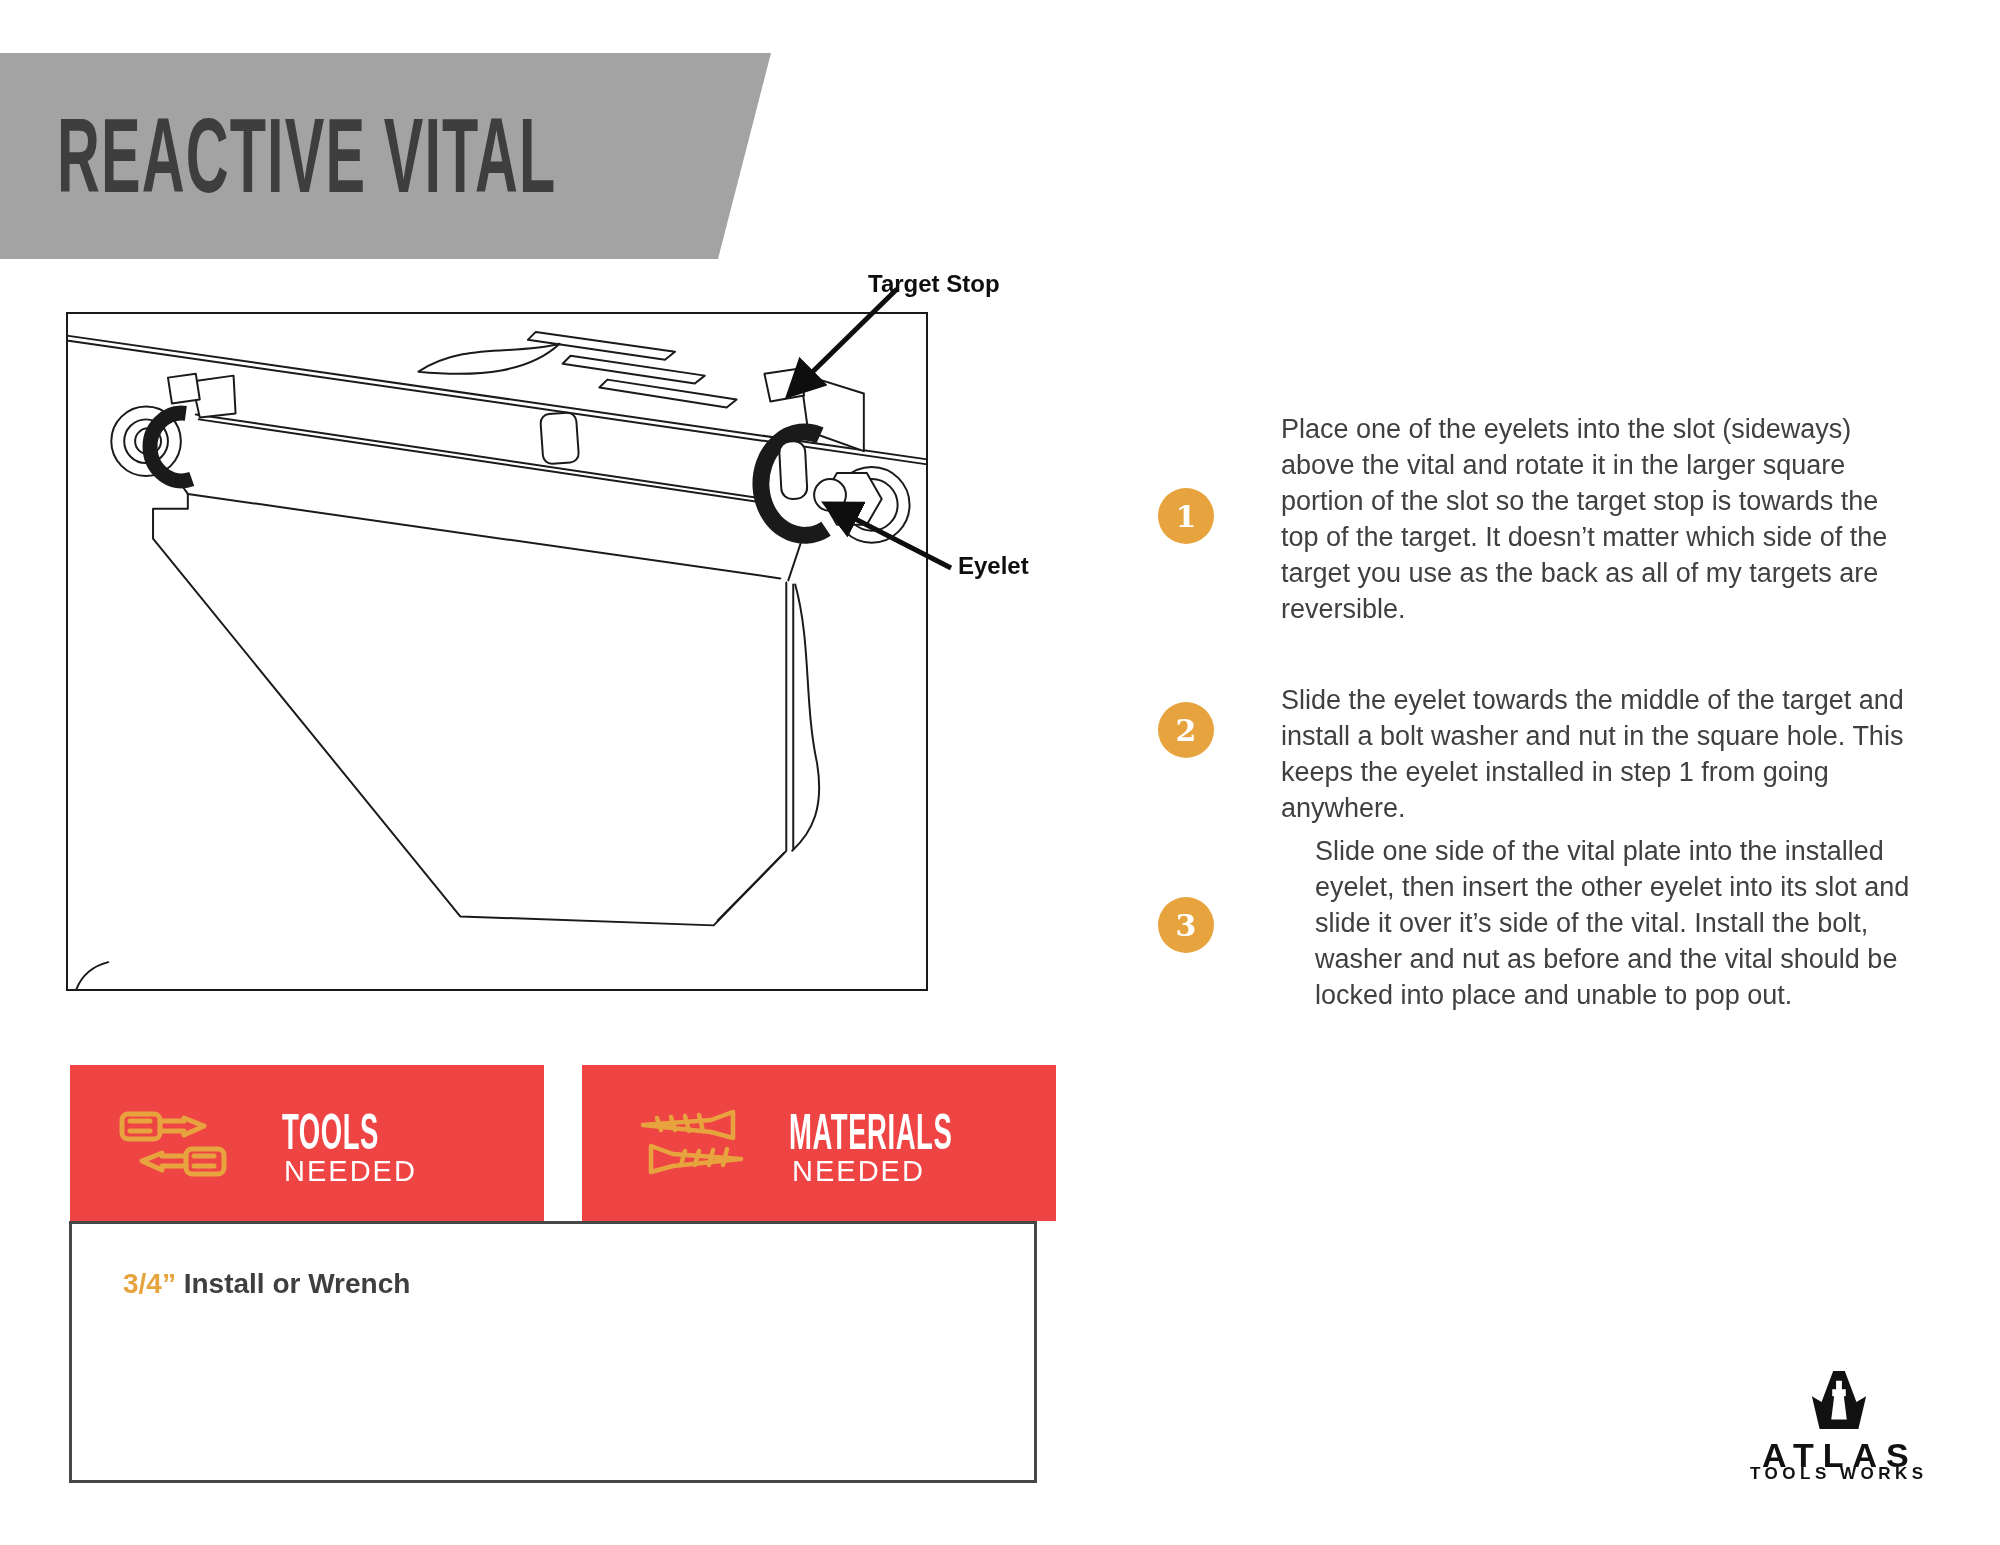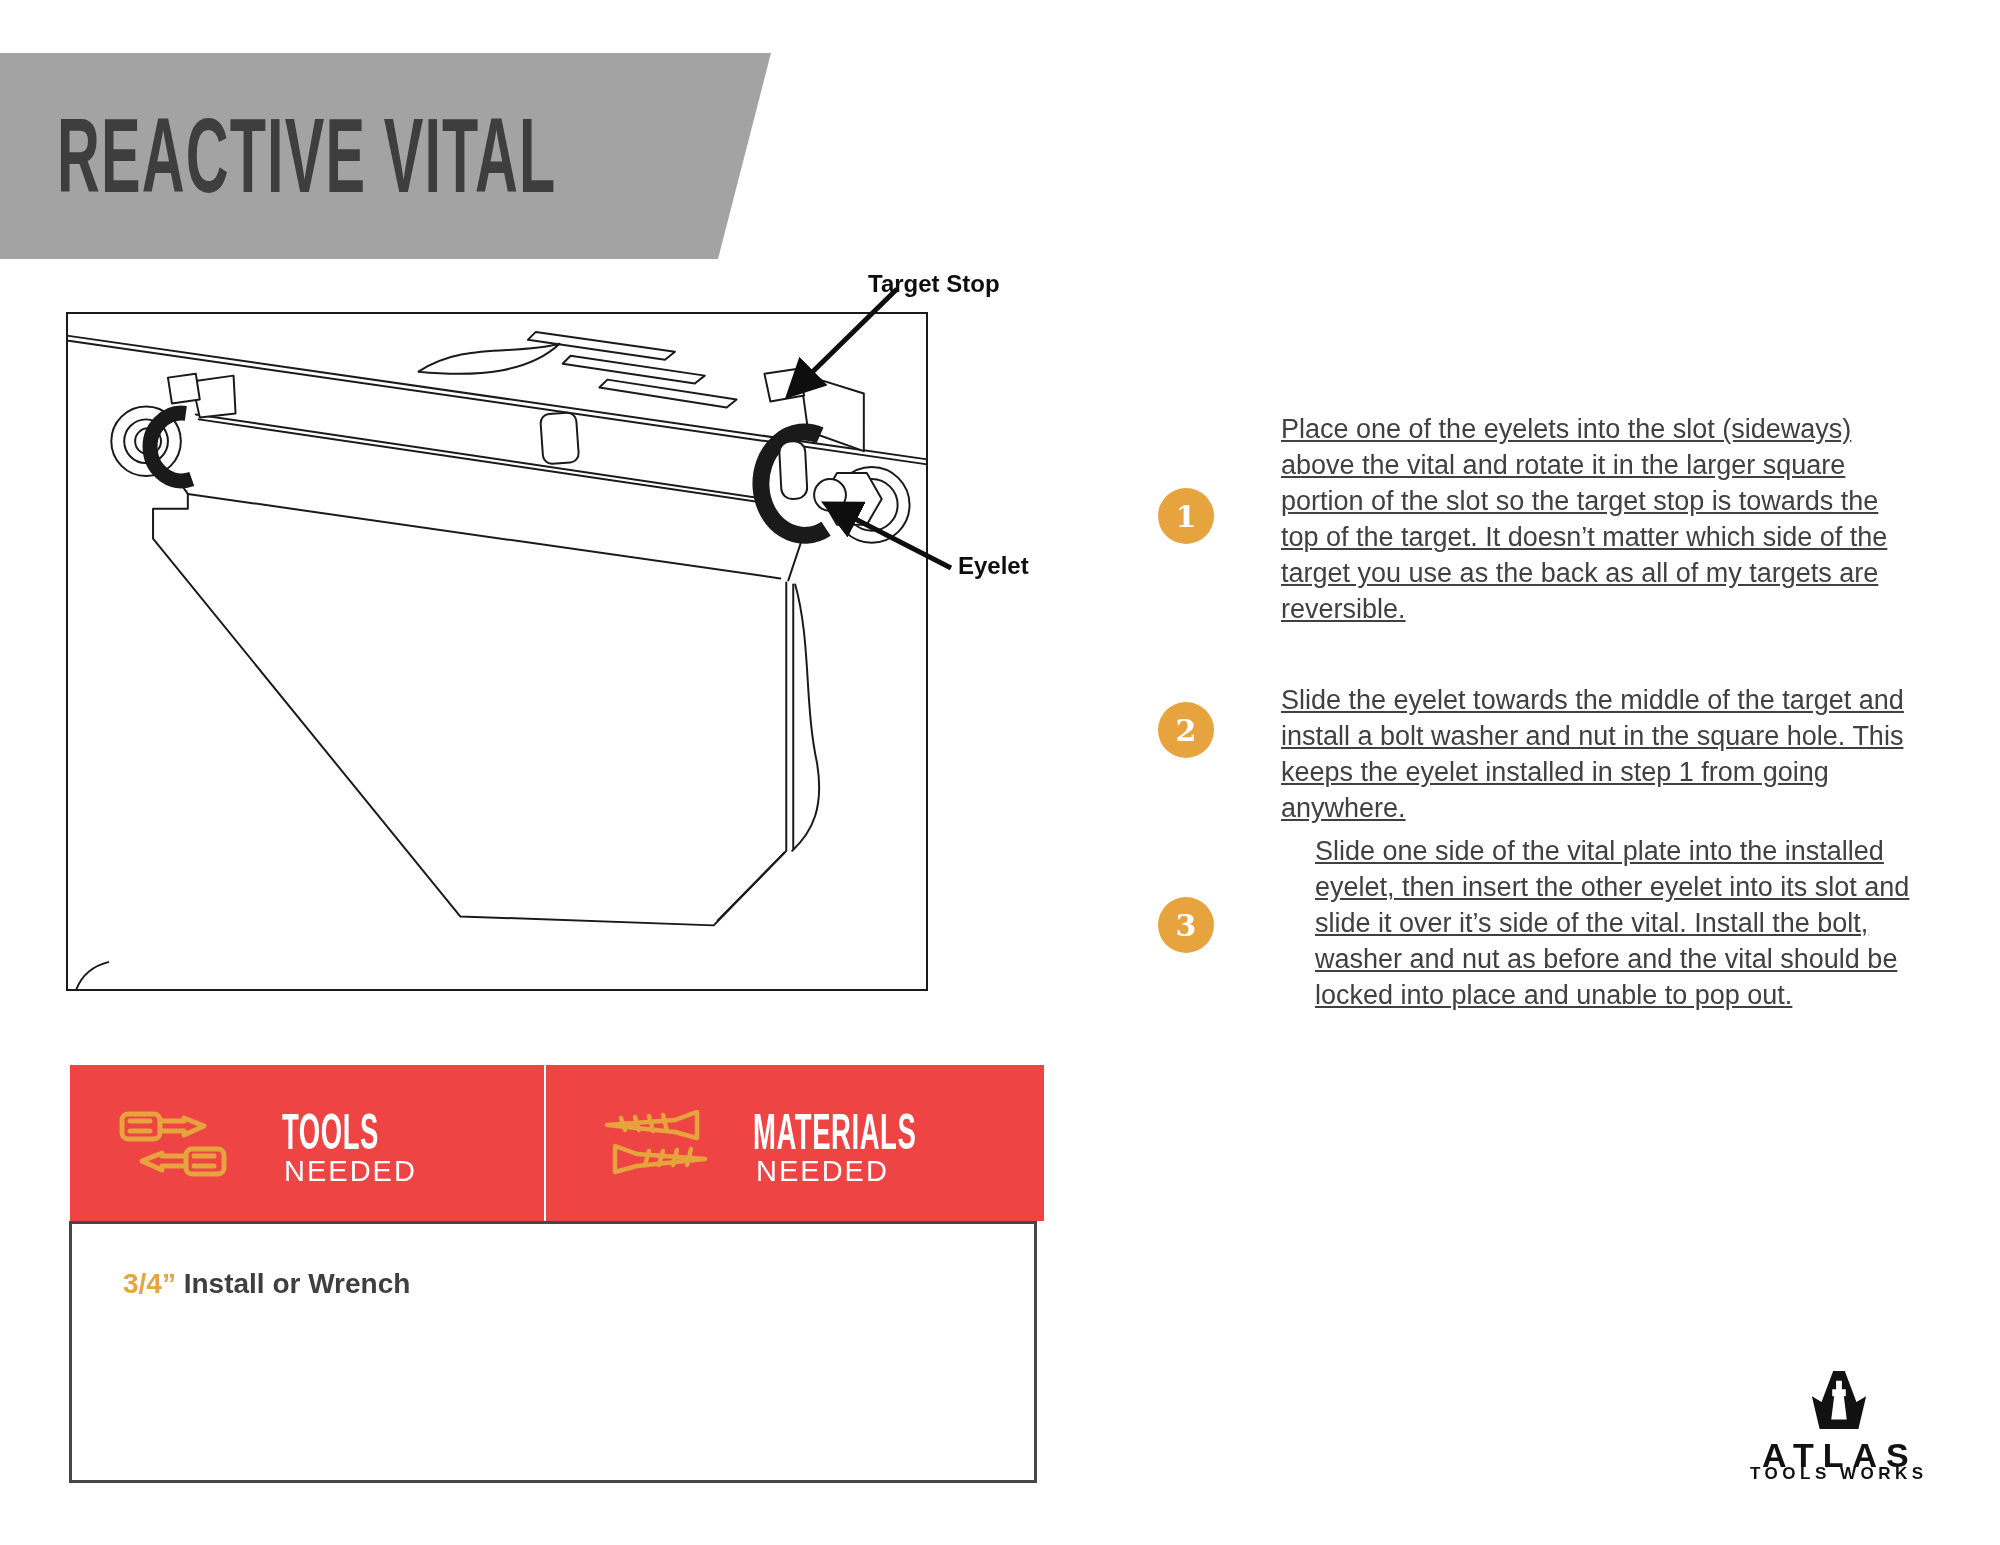--- a/index.html
+++ b/index.html
@@ -37,21 +37,21 @@
   .arrow-layer{left:0;top:0;width:2000px;height:1545px;pointer-events:none;}
 
   
   .step-badge{
     width:56px;height:56px;border-radius:50%;background:#E7A33D;
     display:flex;align-items:center;justify-content:center;
     color:#ffffff;font-family:"DejaVu Serif","Liberation Serif",serif;
     font-weight:bold;font-size:30px;
   }
   .step-text{
-    width:642px;font-size:27px;line-height:36px;color:#404040;text-decoration:underline;
+    width:642px;font-size:27px;line-height:36px;color:#404040;
   }
 
   
   .dark-panel{background:#ef4444;width:474px;height:156px;}
   .panel-title{
     font-size:50px;font-weight:bold;color:#ffffff;letter-spacing:1px;
     transform:scaleX(0.55);transform-origin:left top;white-space:nowrap;line-height:1;
   }
   .panel-sub{
     font-size:29px;color:#ffffff;letter-spacing:2px;font-weight:400;white-space:nowrap;
@@ -170,21 +170,21 @@
       <rect x="68" y="39" width="38" height="25" rx="6"></rect>
       <path d="M76 46 H96 M76 56 H96"></path>
       <path d="M44 46 H68 M44 56 H68"></path>
       <path d="M44 43 L24 51 L44 60"></path>
     </g>
   </svg>
   <div class="abs panel-title" style="left:212px;top:42px;">TOOLS</div>
   <div class="abs panel-sub" style="left:214px;top:90px;">NEEDED</div>
 </div>
 
-<div class="abs dark-panel" style="left:546px;top:1065px;padding-left:24px;">
+<div class="abs dark-panel" style="left:582px;top:1065px;">
   <svg class="abs" style="left:57px;top:45px;" width="106" height="66" viewBox="0 0 106 66">
     <g fill="none" stroke="#E7A33D" stroke-width="4.5" stroke-linejoin="round" stroke-linecap="round">
 
       <path d="M4 15 L72 10 M4 15 L72 22"></path>
       <path d="M72 10 L94 2 L94 28 L72 22"></path>
       <path d="M18 8 L22 20 M32 7 L36 20 M46 6 L50 21 M60 5 L64 21"></path>
 
       <path d="M102 49 L34 44 M102 49 L34 56"></path>
       <path d="M34 44 L12 36 L12 62 L34 56"></path>
       <path d="M46 41 L42 55 M60 41 L56 55 M74 40 L70 55 M88 39 L84 55"></path>

